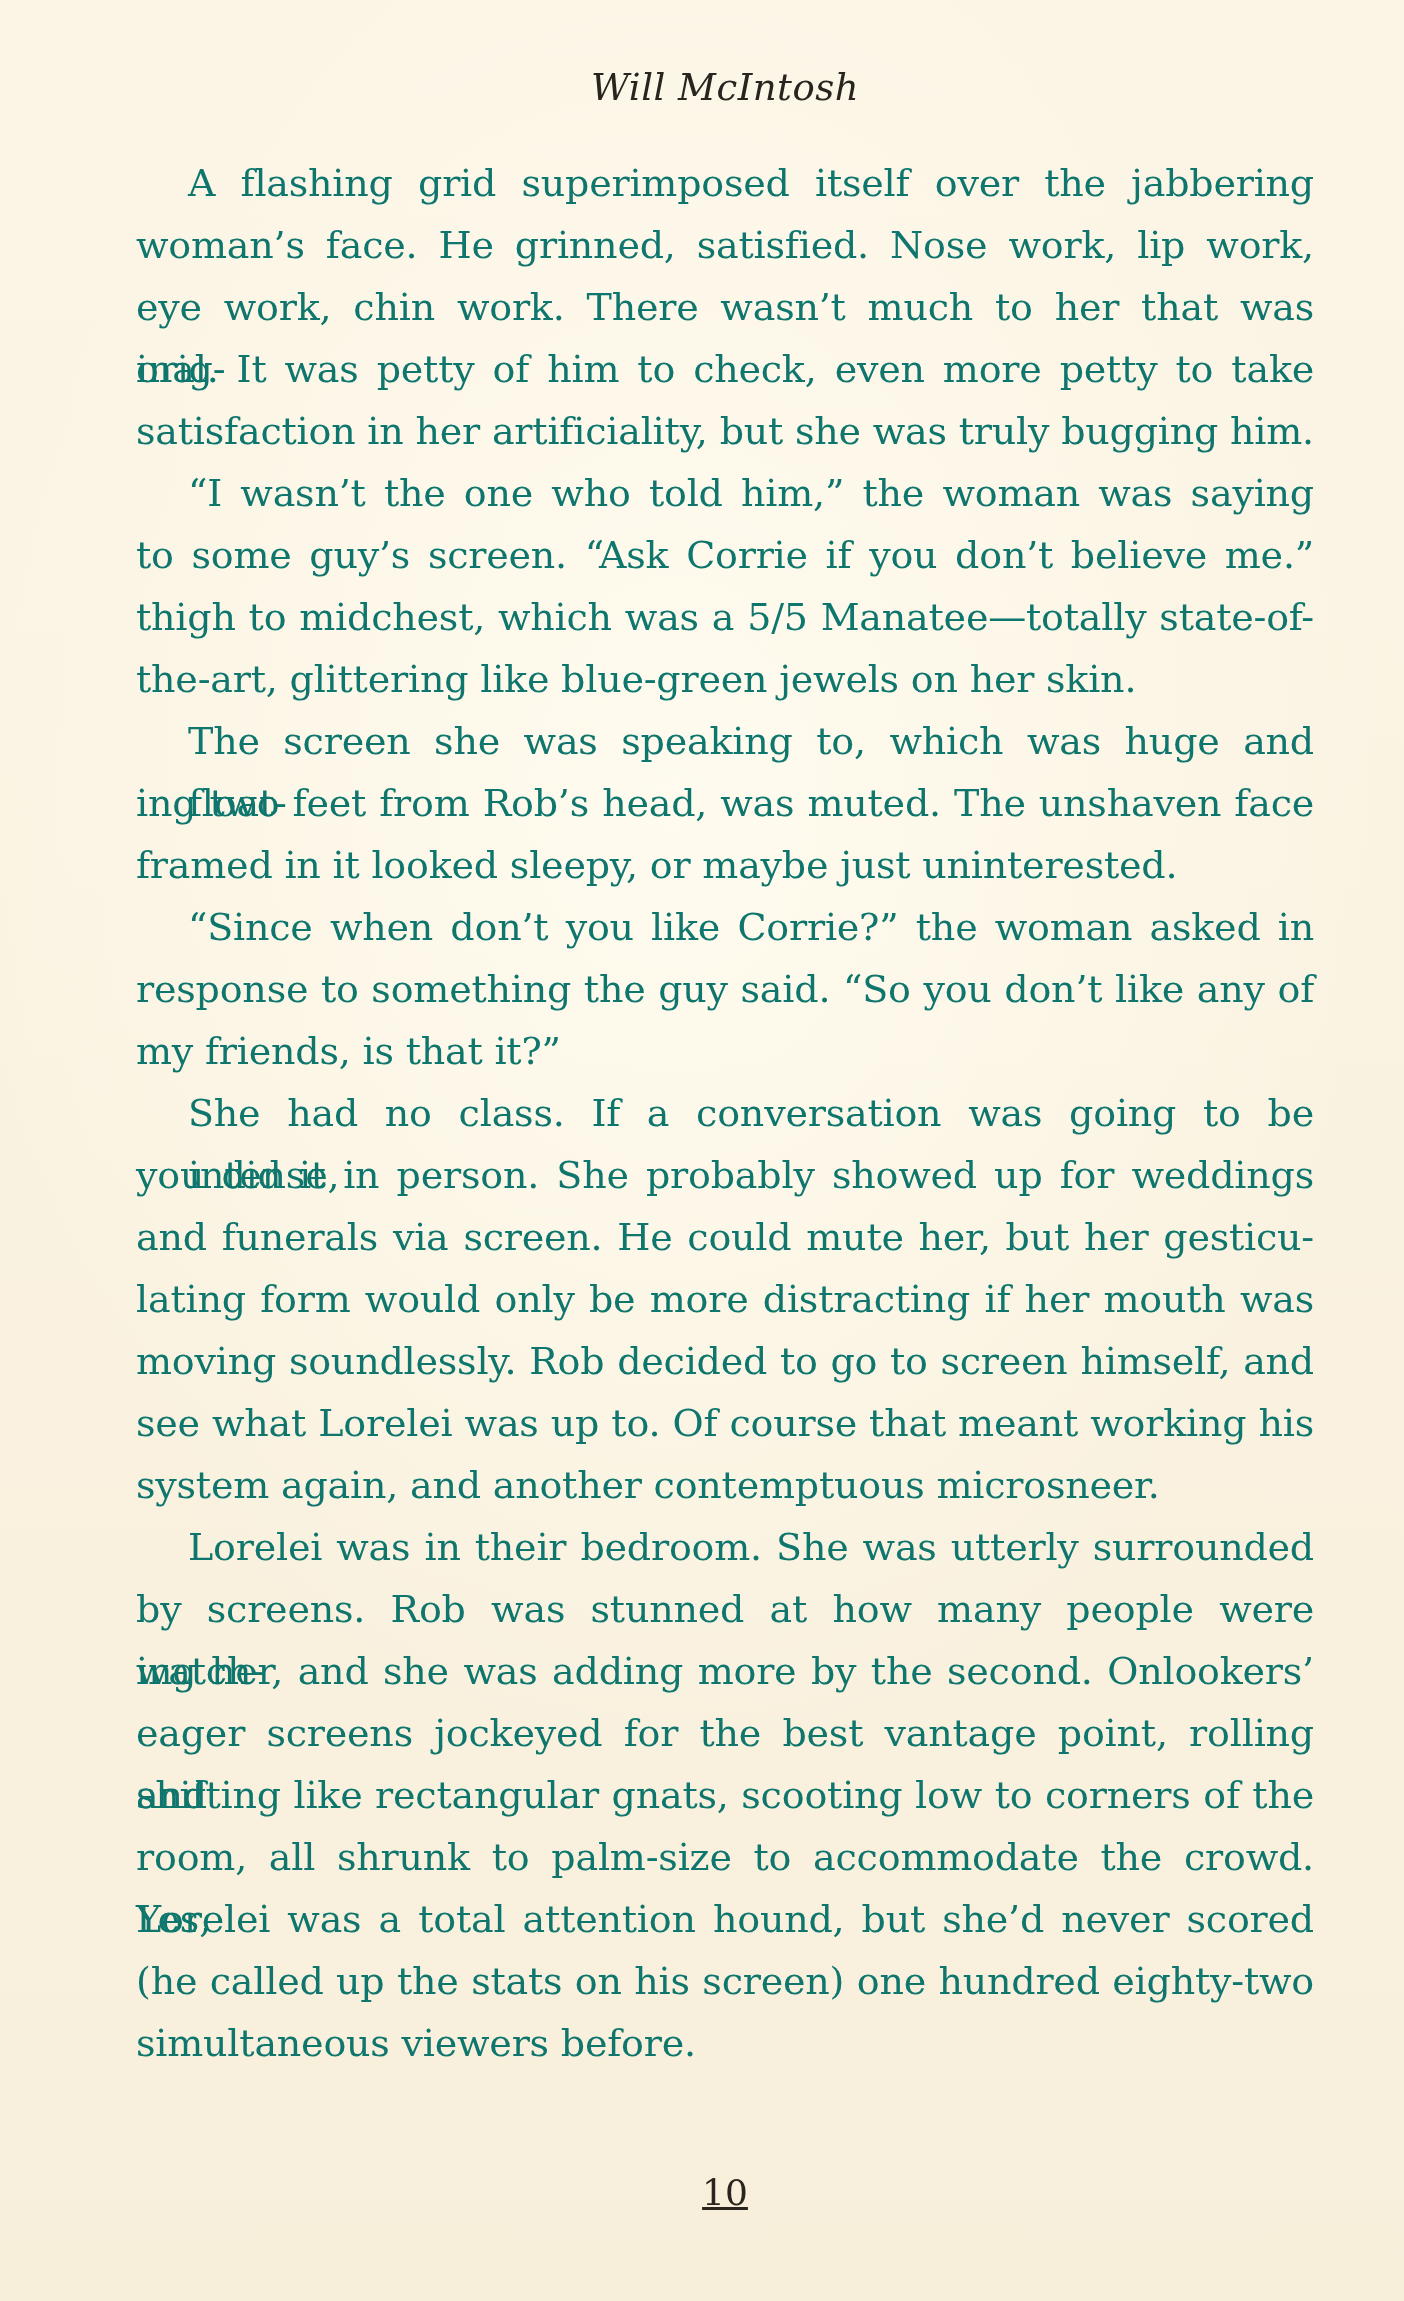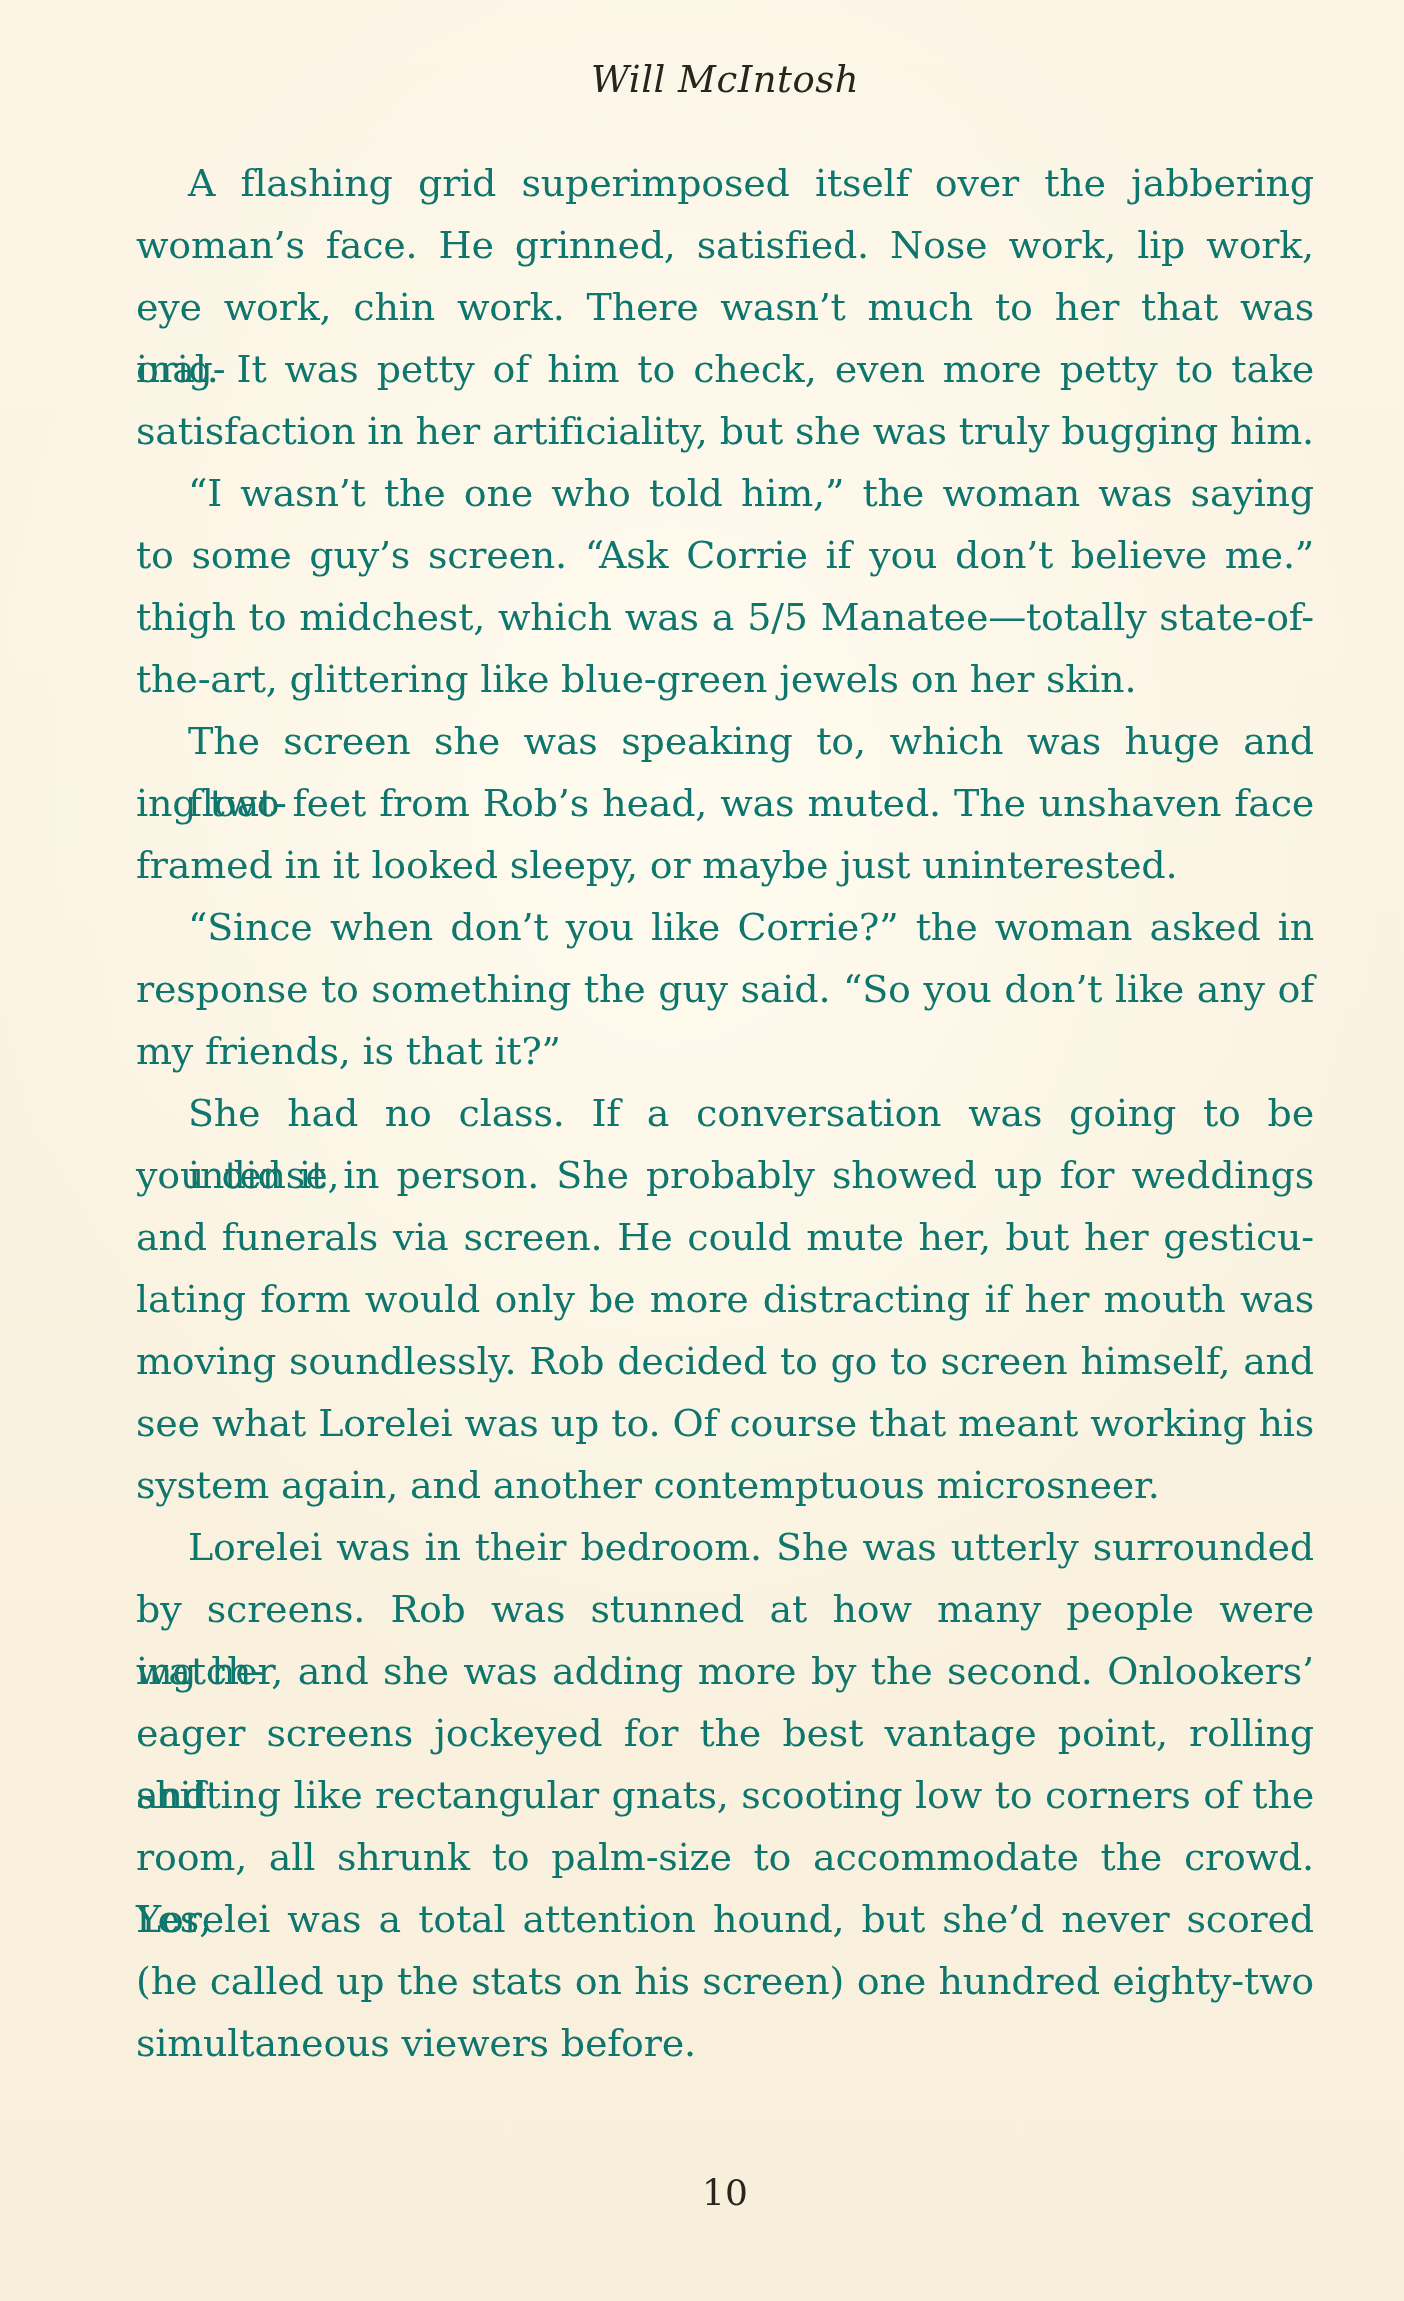--- a/index.html
+++ b/index.html
@@ -17,21 +17,21 @@
     font-family: "DejaVu Serif", "Liberation Serif", serif;
     color: var(--ink, #24201b);
     position: relative;
   }
   .page {
     position: absolute;
     inset: 0;
   }
   .running-header {
     position: absolute;
-    top: 58px;
+    top: 66px;
     left: 136px;
     width: 1178px;
     text-align: center;
     font-style: italic;
     font-size: 37px;
     letter-spacing: 0.5px;
     color: #28241e;
   }
   .textblock {
     position: absolute;
@@ -57,20 +57,21 @@
     text-align-last: left;
   }
   .folio {
     position: absolute;
     top: 2172px;
     left: 136px;
     width: 1178px;
     text-align: center;
     font-size: 36px;
     color: #2a261f;
+    text-decoration: underline;
   }
 </style>
 </head>
 <body>
 
 <div class="page">
 
   <div class="running-header">Will McIntosh</div>
 
   <div class="textblock">

